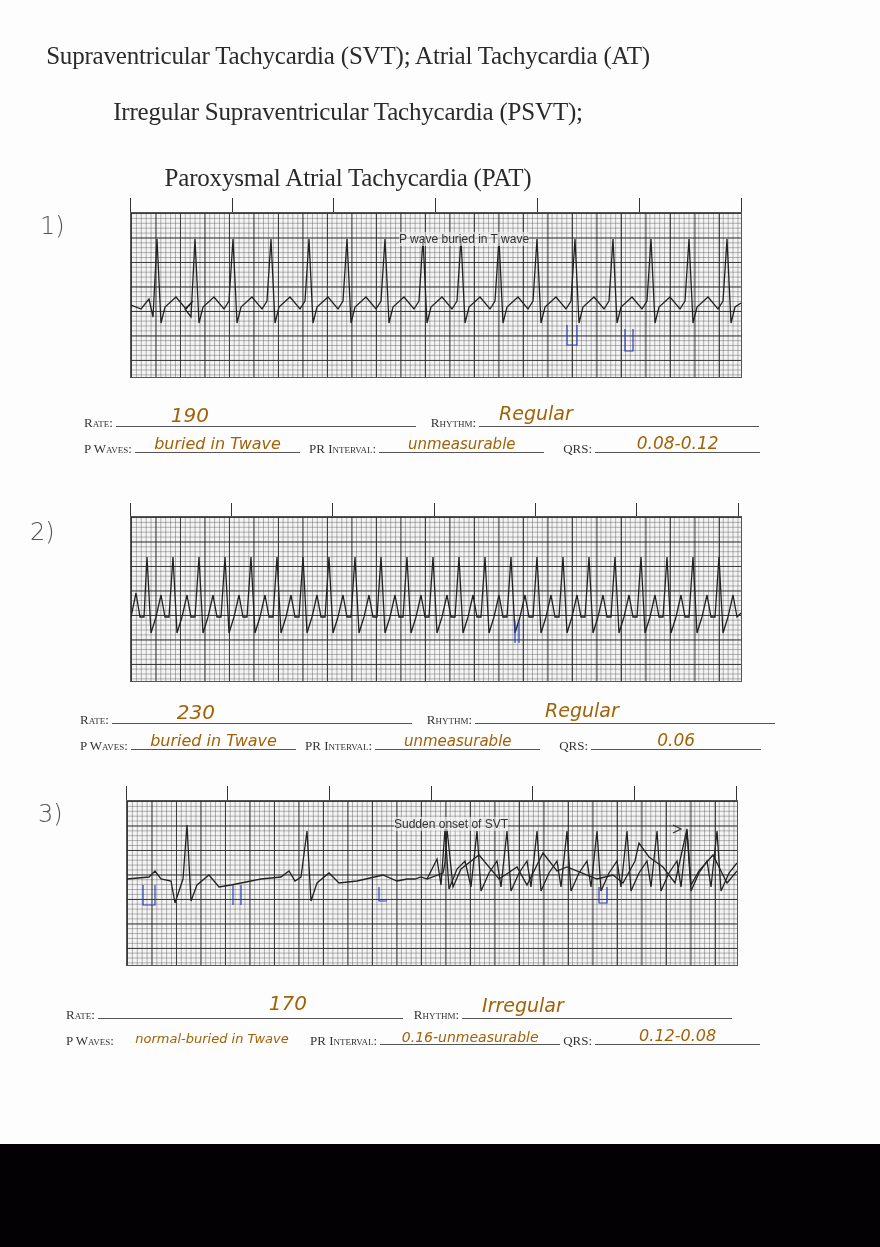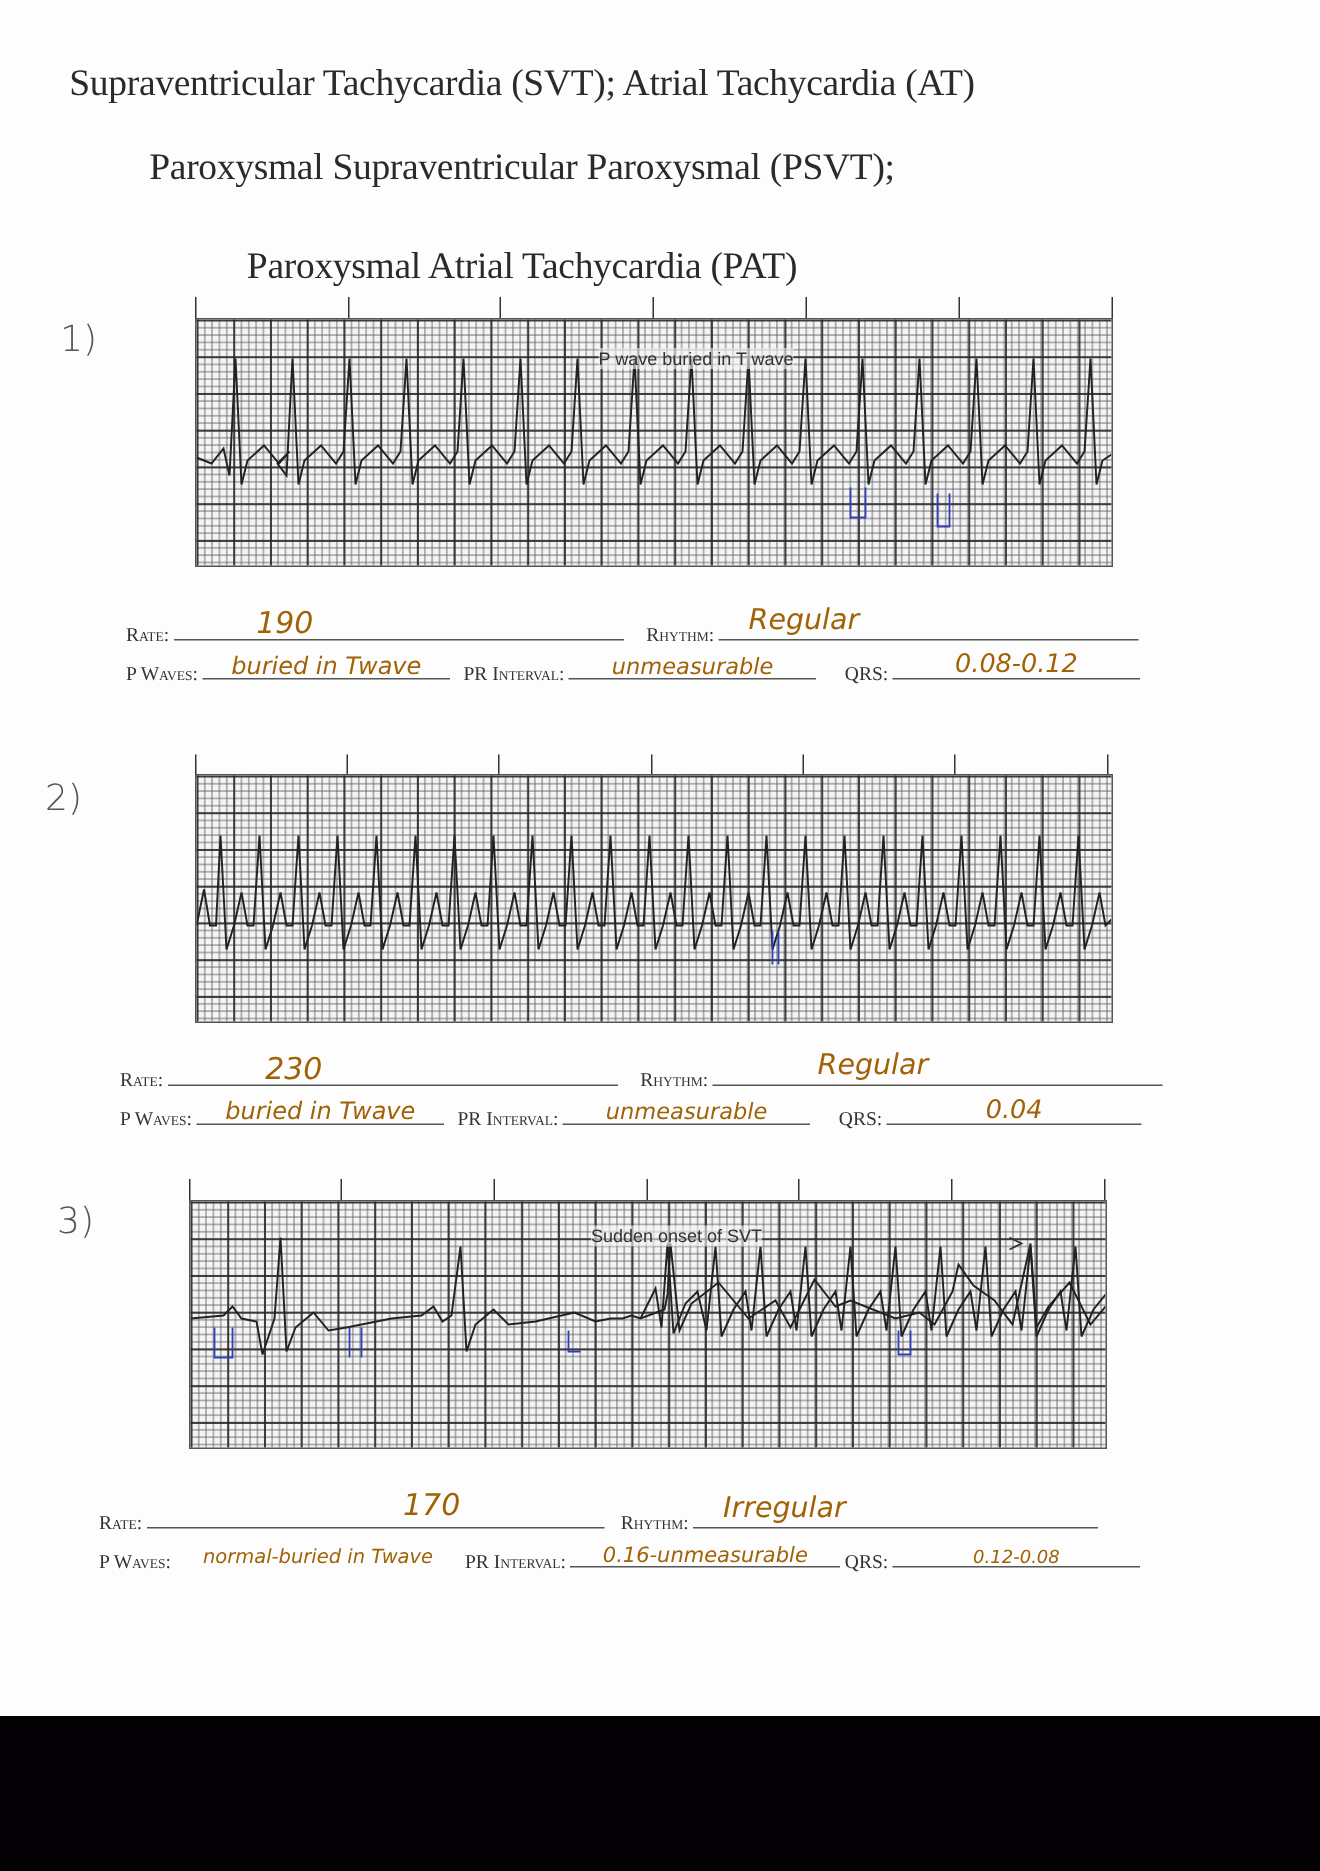--- a/index.html
+++ b/index.html
@@ -20,21 +20,21 @@
   .row{position:absolute;font-size:12px;font-variant:small-caps;color:#333;white-space:nowrap;}
   .lbl{font-size:13px;}
   .field{display:inline-block;border-bottom:1px solid #555;position:relative;height:14px;vertical-align:baseline;}
   .hw{position:absolute;left:0;right:0;bottom:-1px;text-align:center;font-family:"DejaVu Sans",sans-serif;font-style:italic;color:#a16207;font-variant:normal;white-space:nowrap;}
   .black{position:absolute;left:0;top:1144px;width:880px;height:103px;background:#030104;}
 </style>
 </head>
 <body>
 
 <div class="title" style="top:42px;">Supraventricular Tachycardia (SVT); Atrial Tachycardia (AT)</div>
-<div class="title" style="top:98px;">Paroxysmal Supraventricular Paroxysmal (PSVT);</div>
+<div class="title" style="top:98px;">Irregular Supraventricular Tachycardia (PSVT);</div>
 <div class="title" style="top:164px;">Paroxysmal Atrial Tachycardia (PAT)</div>
 
 <div class="num" style="left:40px;top:212px;">1)</div>
 <div class="ticks" style="left:130px;top:198px;width:612px;">
   <span style="left:0"></span>
     <span style="left:102px"></span>
     <span style="left:203px"></span>
     <span style="left:305px"></span>
     <span style="left:407px"></span>
     <span style="left:509px"></span>
@@ -86,21 +86,21 @@
   <span class="field" style="width:300px;"><span class="hw" style="font-size:20px;text-align:left;left:65px;">230</span></span>
   <span class="lbl" style="margin-left:12px;">Rhythm:</span>
   <span class="field" style="width:300px;"><span class="hw" style="font-size:19px;text-align:left;left:70px;bottom:2px;">Regular</span></span>
 </div>
 <div class="row" style="left:80px;top:735px;">
   <span class="lbl">P Waves:</span>
   <span class="field" style="width:165px;"><span class="hw" style="font-size:16px;">buried in Twave</span></span>
   <span class="lbl" style="margin-left:6px;">PR Interval:</span>
   <span class="field" style="width:165px;"><span class="hw" style="font-size:15px;">unmeasurable</span></span>
   <span class="lbl" style="margin-left:16px;">QRS:</span>
-  <span class="field" style="width:170px;"><span class="hw" style="font-size:17px;">0.04</span></span>
+  <span class="field" style="width:170px;"><span class="hw" style="font-size:17px;">0.06</span></span>
 </div>
 
 <div class="num" style="left:38px;top:800px;">3)</div>
 <div class="ticks" style="left:126px;top:786px;width:612px;">
   <span style="left:0"></span>
     <span style="left:101px"></span>
     <span style="left:203px"></span>
     <span style="left:305px"></span>
     <span style="left:406px"></span>
     <span style="left:508px"></span>
@@ -124,16 +124,16 @@
   <span class="field" style="width:305px;"><span class="hw" style="font-size:20px;text-align:center;left:75px;bottom:3px;">170</span></span>
   <span class="lbl" style="margin-left:8px;">Rhythm:</span>
   <span class="field" style="width:270px;"><span class="hw" style="font-size:19px;text-align:left;left:20px;bottom:2px;">Irregular</span></span>
 </div>
 <div class="row" style="left:66px;top:1030px;">
   <span class="lbl">P Waves:</span>
   <span class="field" style="width:190px;border-bottom:none;"><span class="hw" style="font-size:13px;font-style:italic;">normal-buried in Twave</span></span>
   <span class="lbl">PR Interval:</span>
   <span class="field" style="width:180px;"><span class="hw" style="font-size:14px;">0.16-unmeasurable</span></span>
   <span class="lbl">QRS:</span>
-  <span class="field" style="width:165px;"><span class="hw" style="font-size:12px;">0.12-0.08</span></span>
+  <span class="field" style="width:165px;"><span class="hw" style="font-size:16px;">0.12-0.08</span></span>
 </div>
 
 <div class="black"></div>
 
 </body></html>

